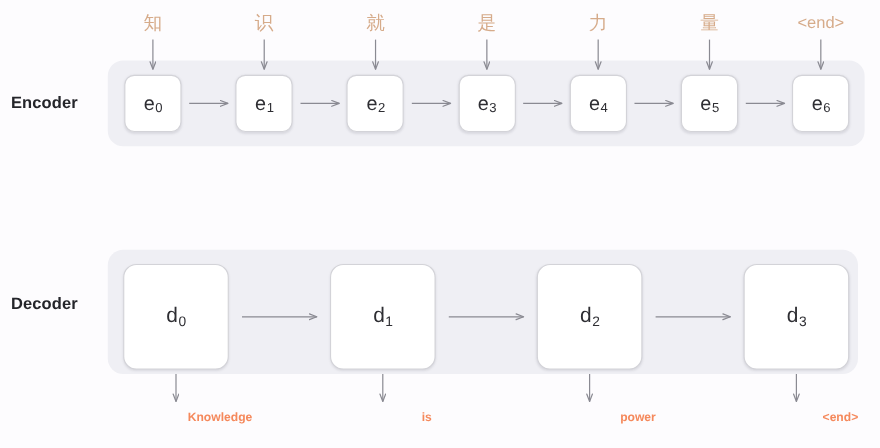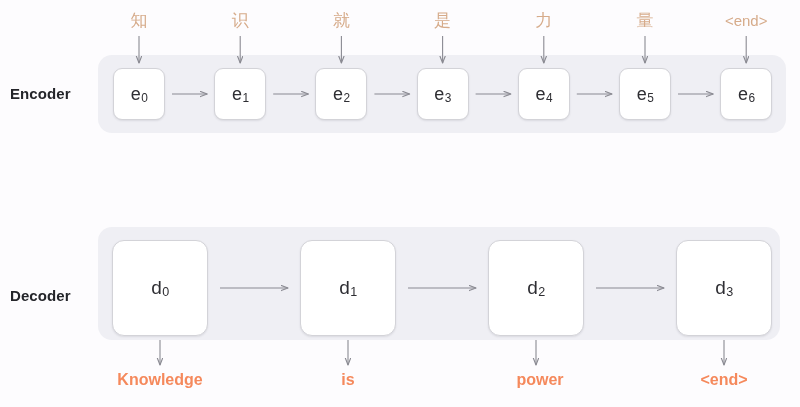--- a/index.html
+++ b/index.html
@@ -23,21 +23,21 @@
   .row-label {
     position: absolute;
     left: 10px;
     font-size: 15px;
     font-weight: bold;
     color: #24252a;
     letter-spacing: 0.1px;
     white-space: nowrap;
   }
   #encoder-label { top: 85px; }
-  #decoder-label { top: 287px; }
+  #decoder-label { top: 268px; }
 
   
   .band {
     position: absolute;
     background: #efeff4;
     border-radius: 14px;
   }
   #encoder-band {
     left: 98px;
     top: 55px;
@@ -95,27 +95,28 @@
     white-space: nowrap;
     transform: translateX(-50%);
     line-height: 22px;
   }
   .token.latin { font-size: 15px; }
 
   
   .outword {
     position: absolute;
     top: 370px;
-    font-size: 16px;
+    font-size: 11px;
     font-weight: bold;
     color: #f5895c;
     text-align: center;
     white-space: nowrap;
     transform: translateX(-50%);
     line-height: 20px;
+    margin-left: 40px;
   }
 
   
   #arrows {
     position: absolute;
     left: 0;
     top: 0;
     width: 800px;
     height: 407px;
     pointer-events: none;

